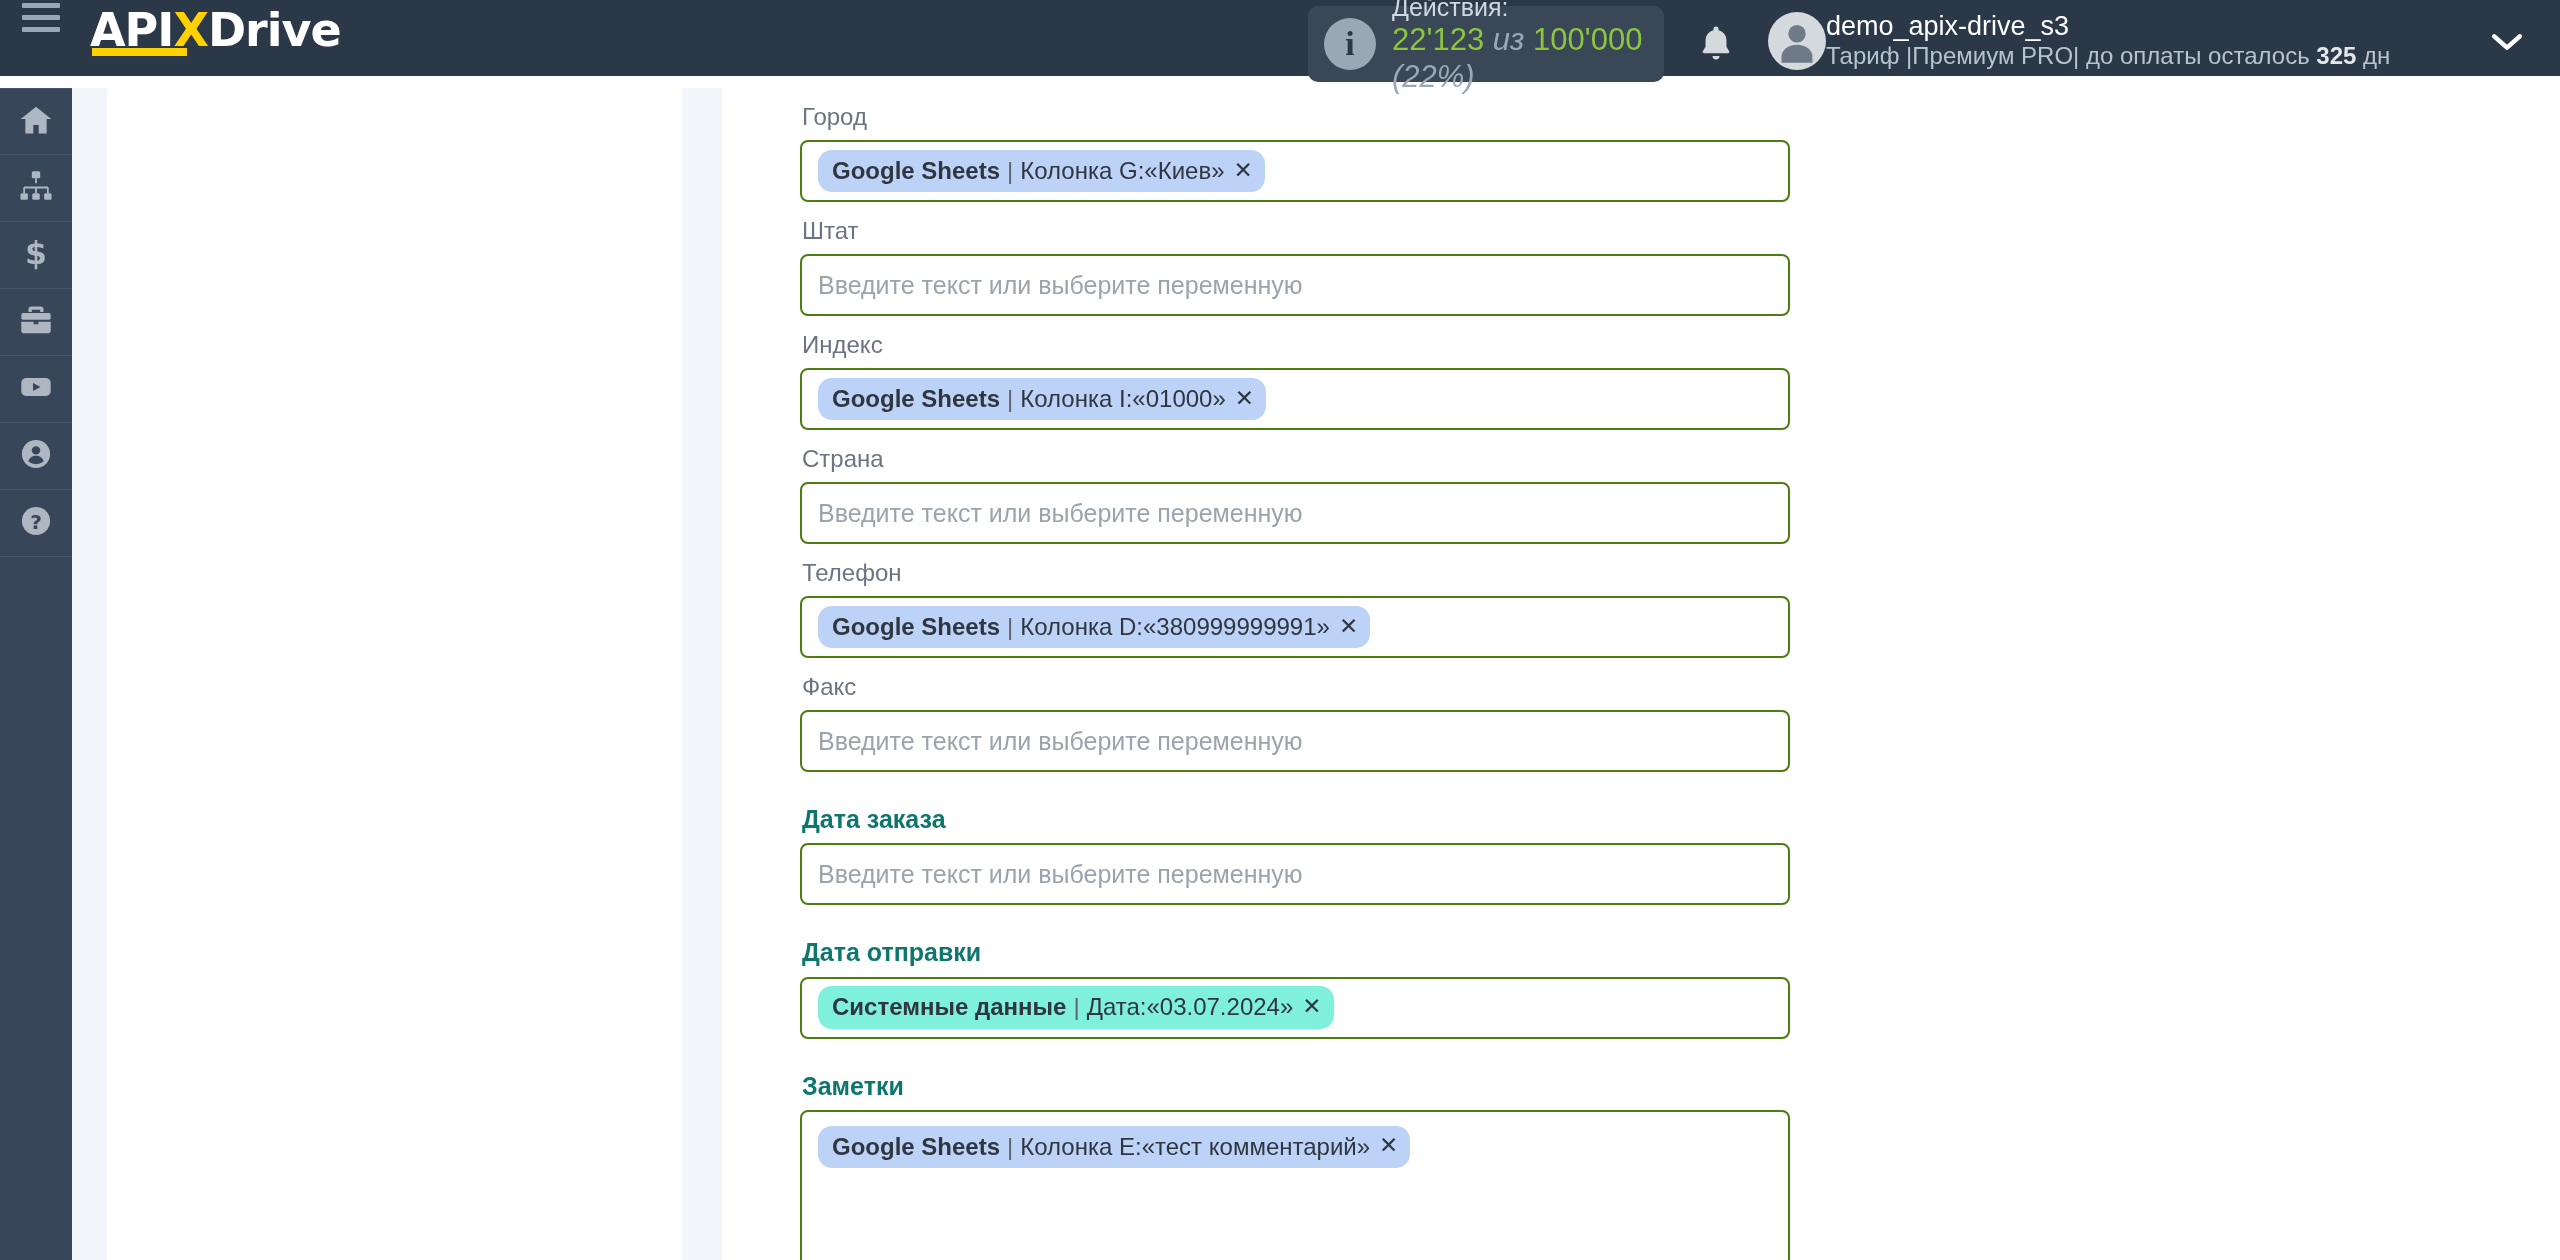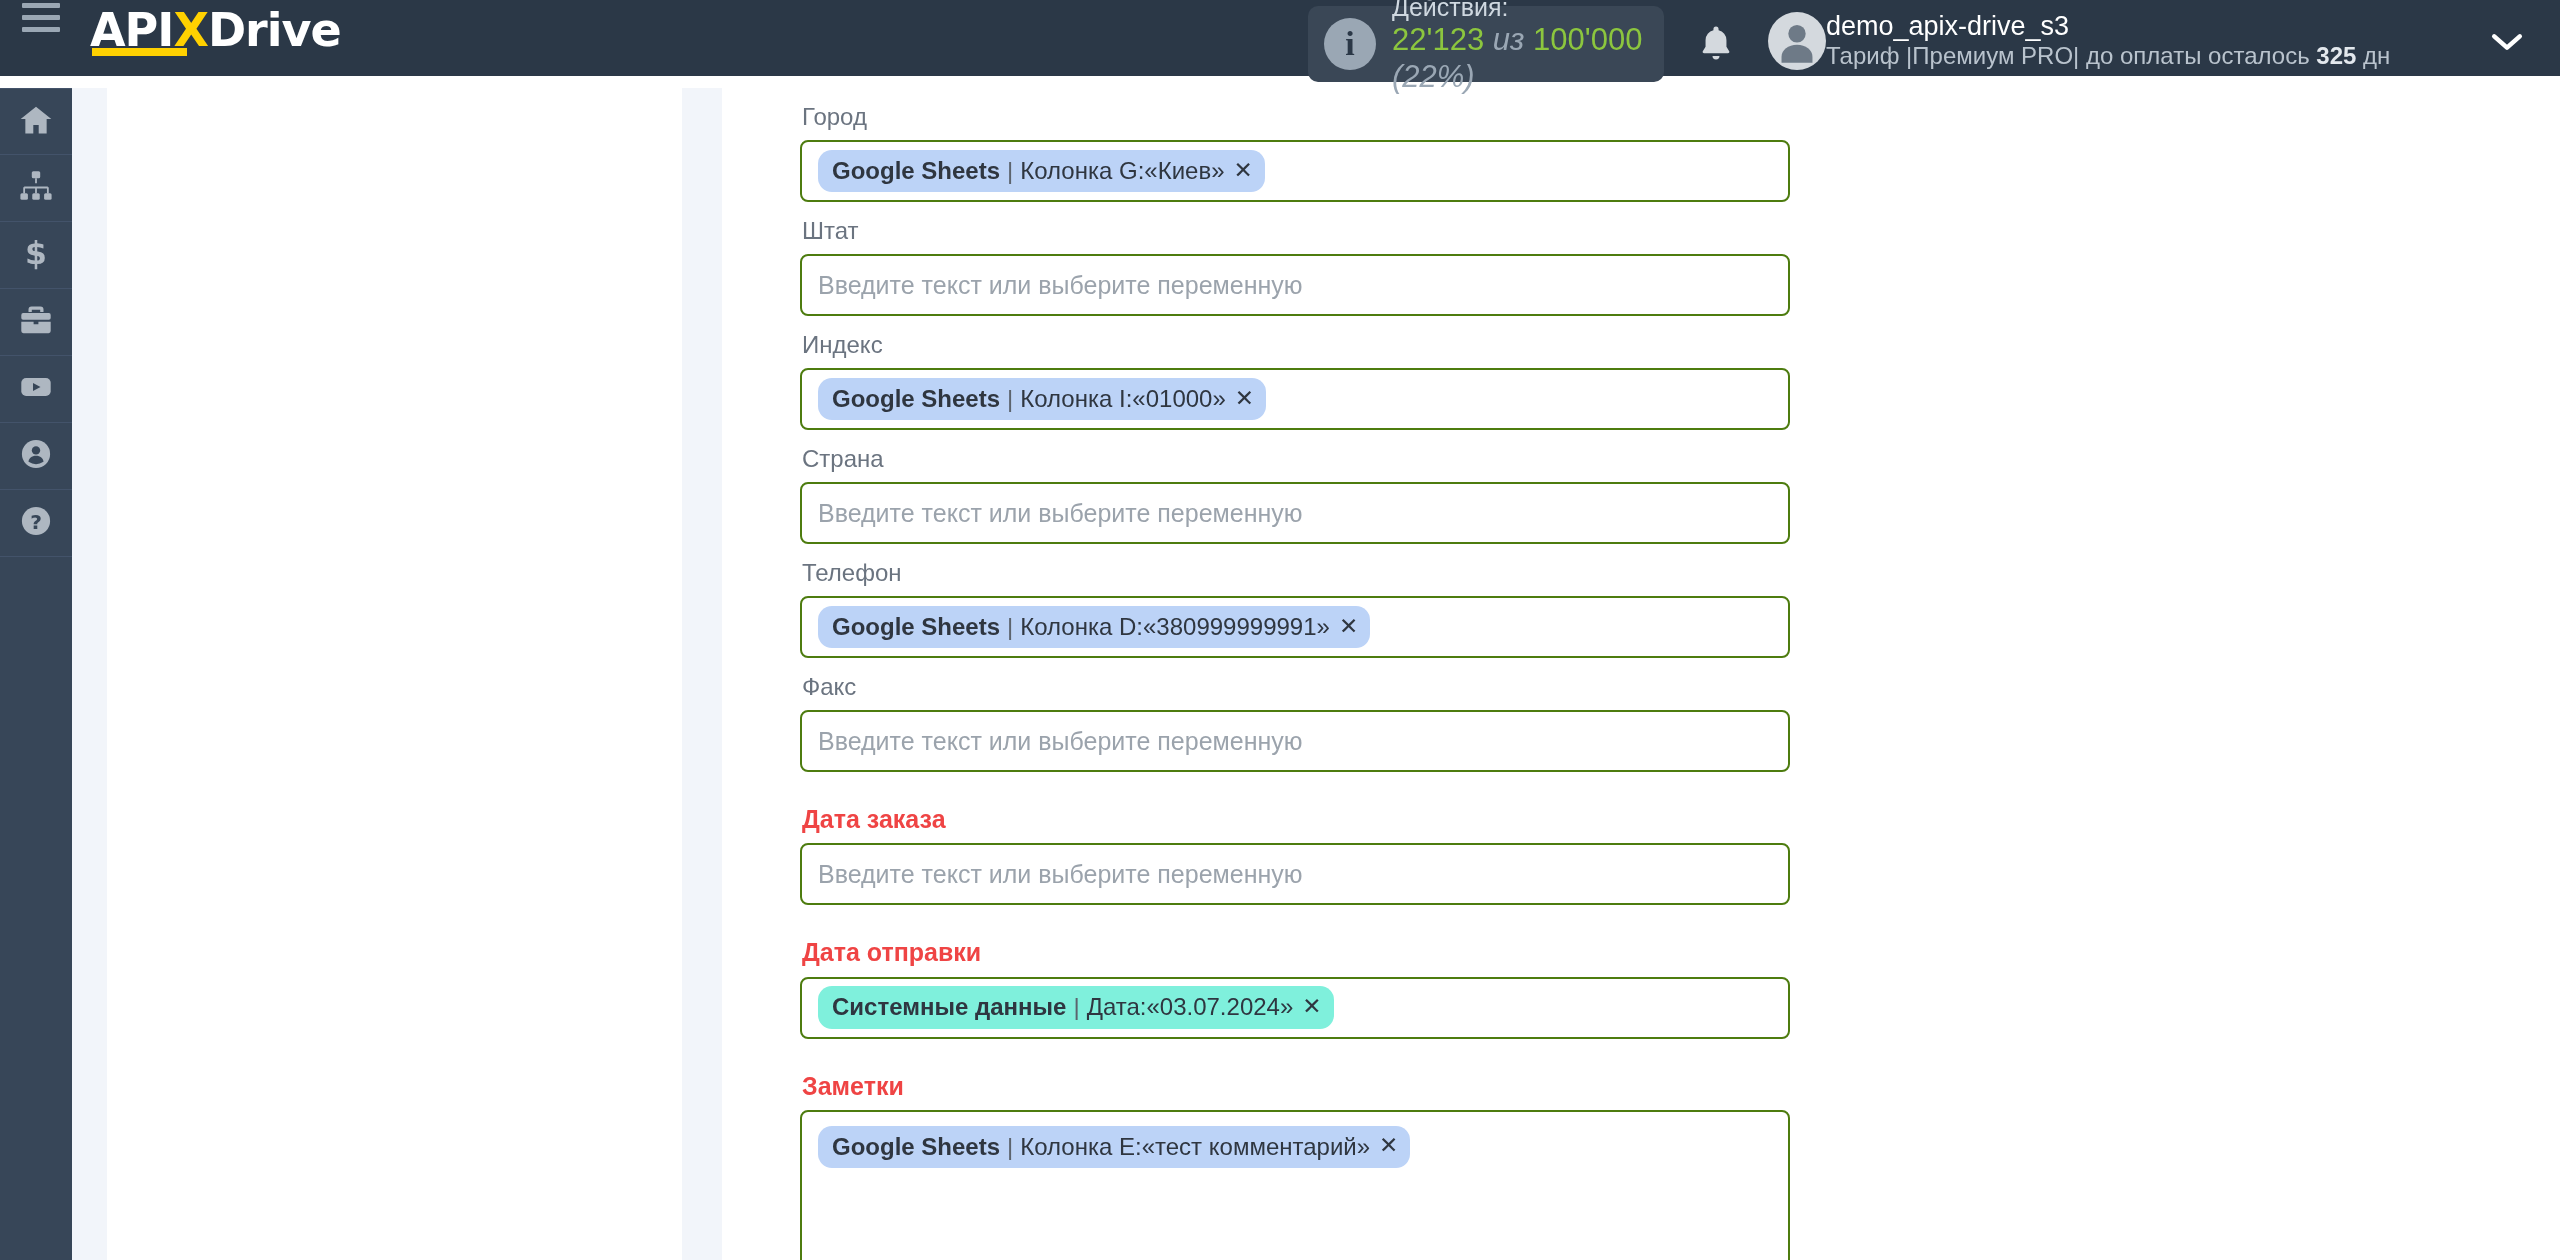--- a/index.html
+++ b/index.html
@@ -135,21 +135,21 @@
     position: absolute; left: 728px; top: 0;
     width: 1060px;
   }
   .field { margin-bottom: 0; }
   .flabel {
     font-size: 24px; color: #6b7480;
     padding: 14px 0 8px 2px;
     line-height: 1.25;
   }
   .flabel.strong {
-    color: #ef4444; font-weight: 700; font-size: 25px;
+    color: #0f766e; font-weight: 700; font-size: 25px;
     padding-top: 32px;
   }
   .finput {
     width: 990px; min-height: 62px;
     border: 2px solid #4d7c0f; border-radius: 8px;
     background: #ffffff;
     display: flex; align-items: center;
     padding: 0 16px;
     cursor: text;
   }

